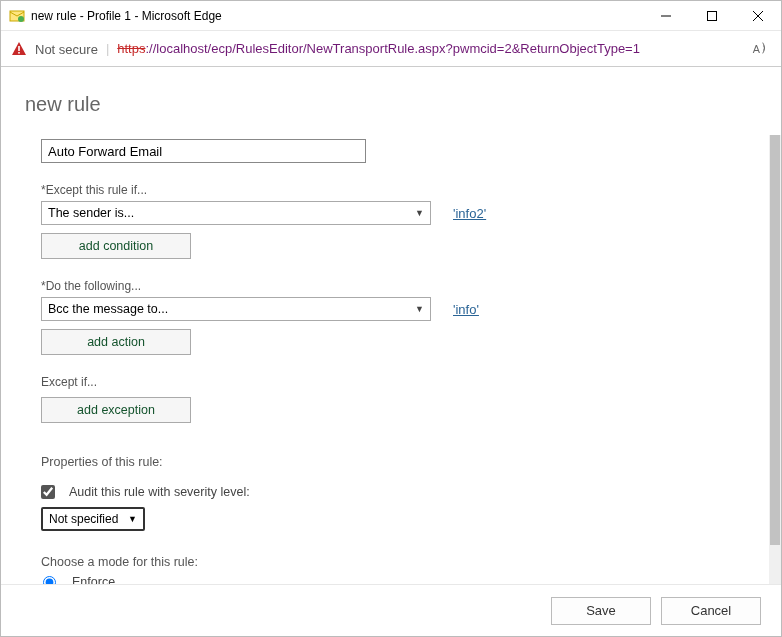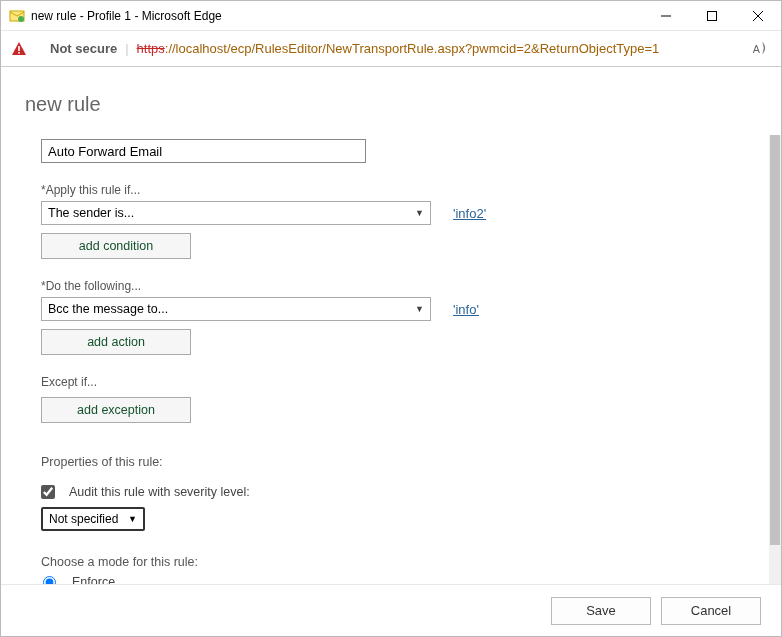--- a/index.html
+++ b/index.html
@@ -5,25 +5,25 @@
     * { box-sizing: border-box; margin: 0; padding: 0; font-family: "Segoe UI", Tahoma, sans-serif; }
     body { background: #fff; width: 782px; height: 637px; overflow: hidden; border: 1px solid #bbb; }
     
     .titlebar { height: 30px; display: flex; align-items: center; padding-left: 8px; background: #fff; border-bottom: 1px solid #e8e8e8; }
     .titlebar-icon { width: 16px; height: 16px; margin-right: 6px; }
     .titlebar-text { font-size: 12px; color: #000; flex: 1; }
     .win-controls { display: flex; height: 100%; }
     .win-btn { width: 46px; height: 100%; display: flex; align-items: center; justify-content: center; cursor: default; }
     
     .addrbar { height: 36px; display: flex; align-items: center; padding: 0 10px; border-bottom: 1px solid #ccc; font-size: 13px; gap: 8px; }
-    .not-secure { display: flex; align-items: flex-start; gap: 23px; color: #5a5a5a; font-weight: bold; }
+    .not-secure { display: flex; align-items: flex-end; gap: 8px; color: #5a5a5a; }
     .addr-sep { color: #ccc; }
     .url { color: #666; white-space: nowrap; flex: 1; }
     .url .striked { text-decoration: line-through; color: #c62828; }
-    .url .path { color: #a16207; }
+    .url .path { color: #701a75; }
     .rd-icon { width: 20px; height: 20px; color: #666; }
     
     .content-area { position: relative; height: calc(100% - 66px); }
     .page-heading { font-size: 20px; color: #666; font-weight: 300; padding: 26px 0 20px 24px; }
     
     .scroll-region { position: absolute; top: 68px; left: 0; right: 12px; bottom: 52px; overflow-y: auto; padding: 4px 24px 20px 40px; }
     .scrollbar-track { position: absolute; top: 68px; right: 0; bottom: 52px; width: 12px; background: #f0f0f0; }
     .scrollbar-thumb { position: absolute; top: 0; right: 1px; width: 10px; height: 410px; background: #c2c2c2; border-radius: 0; }
     
     .rulename-input { width: 325px; height: 24px; border: 1px solid #888; padding: 2px 6px; font-size: 13px; }
@@ -100,21 +100,21 @@
       </svg>
   </span>
 </div>
 
 <div class="content-area">
   <div class="page-heading">new rule</div>
 
   <div class="scroll-region">
     <input class="rulename-input" type="text" value="Auto Forward Email" style="">
     
-    <div class="section-label">*Apply this rule if...</div>
+    <div class="section-label">*Except this rule if...</div>
     <div class="row">
       <div class="dropdown">
         <span>The sender is...</span>
         <span class="arrow">▼</span>
       </div>
       <a class="link-val" href="#">'info2'</a>
     </div>
     <div class="add-btn">add condition</div>
     
     <div class="section-label">*Do the following...</div>

